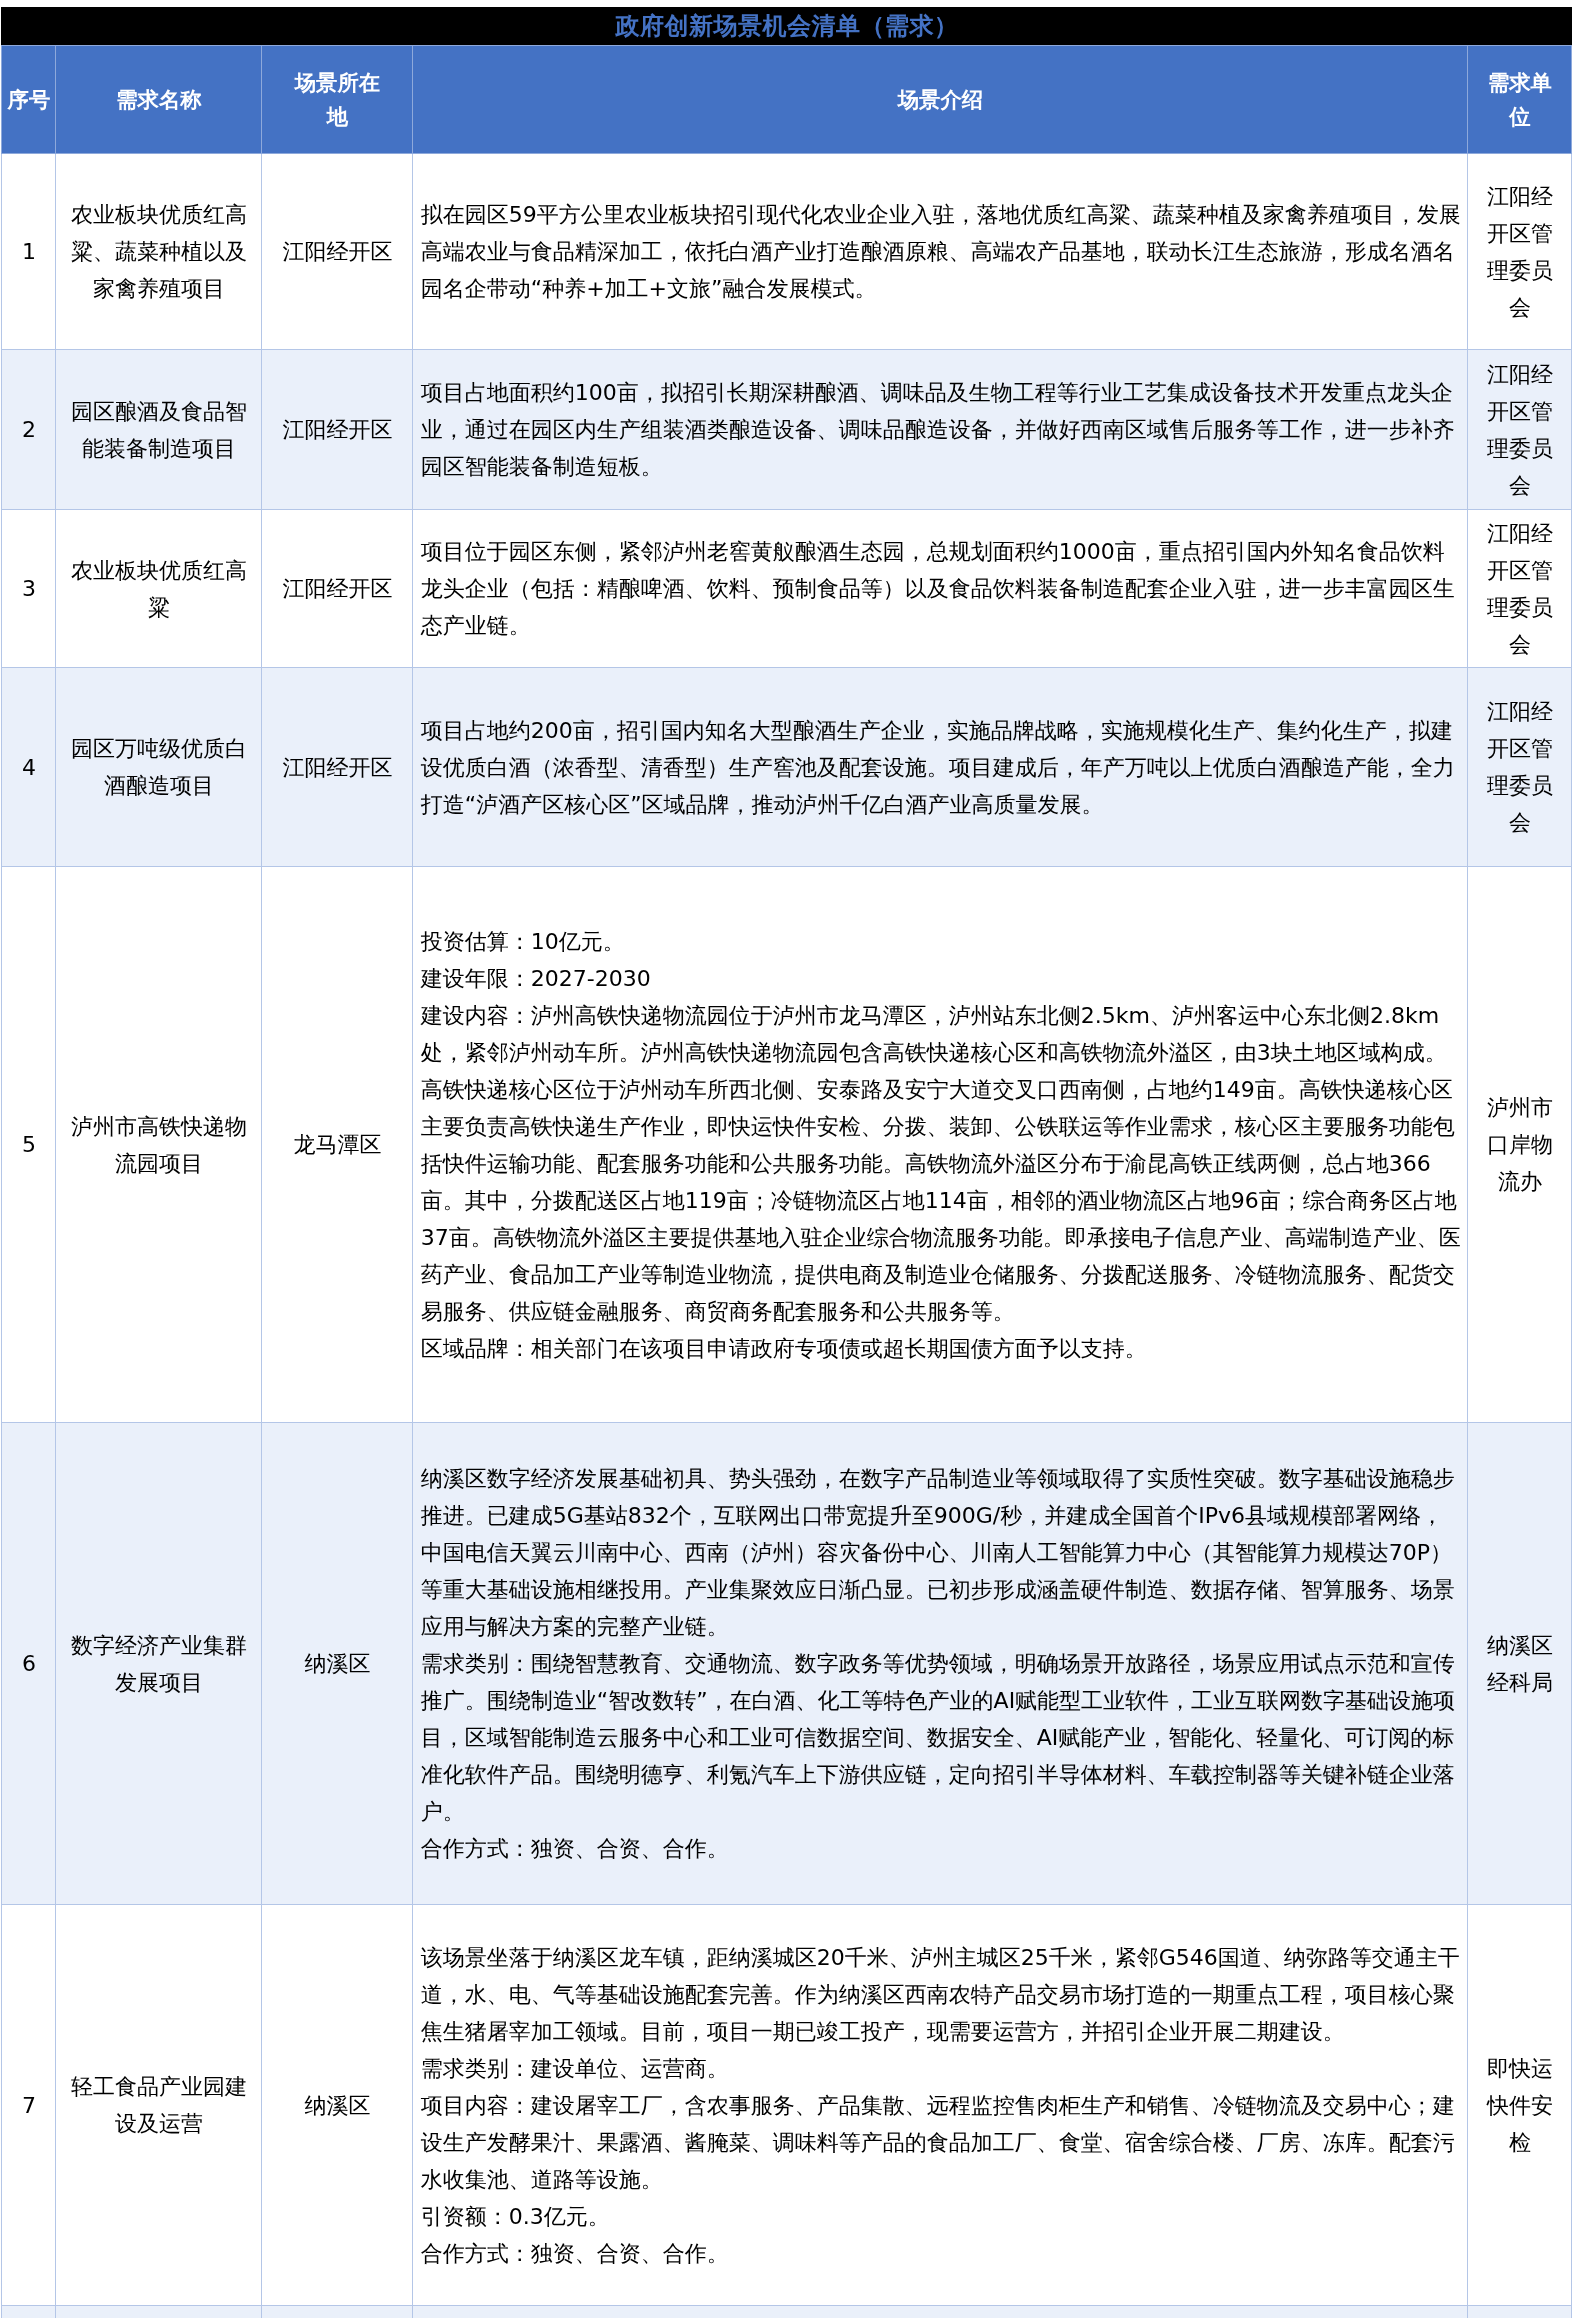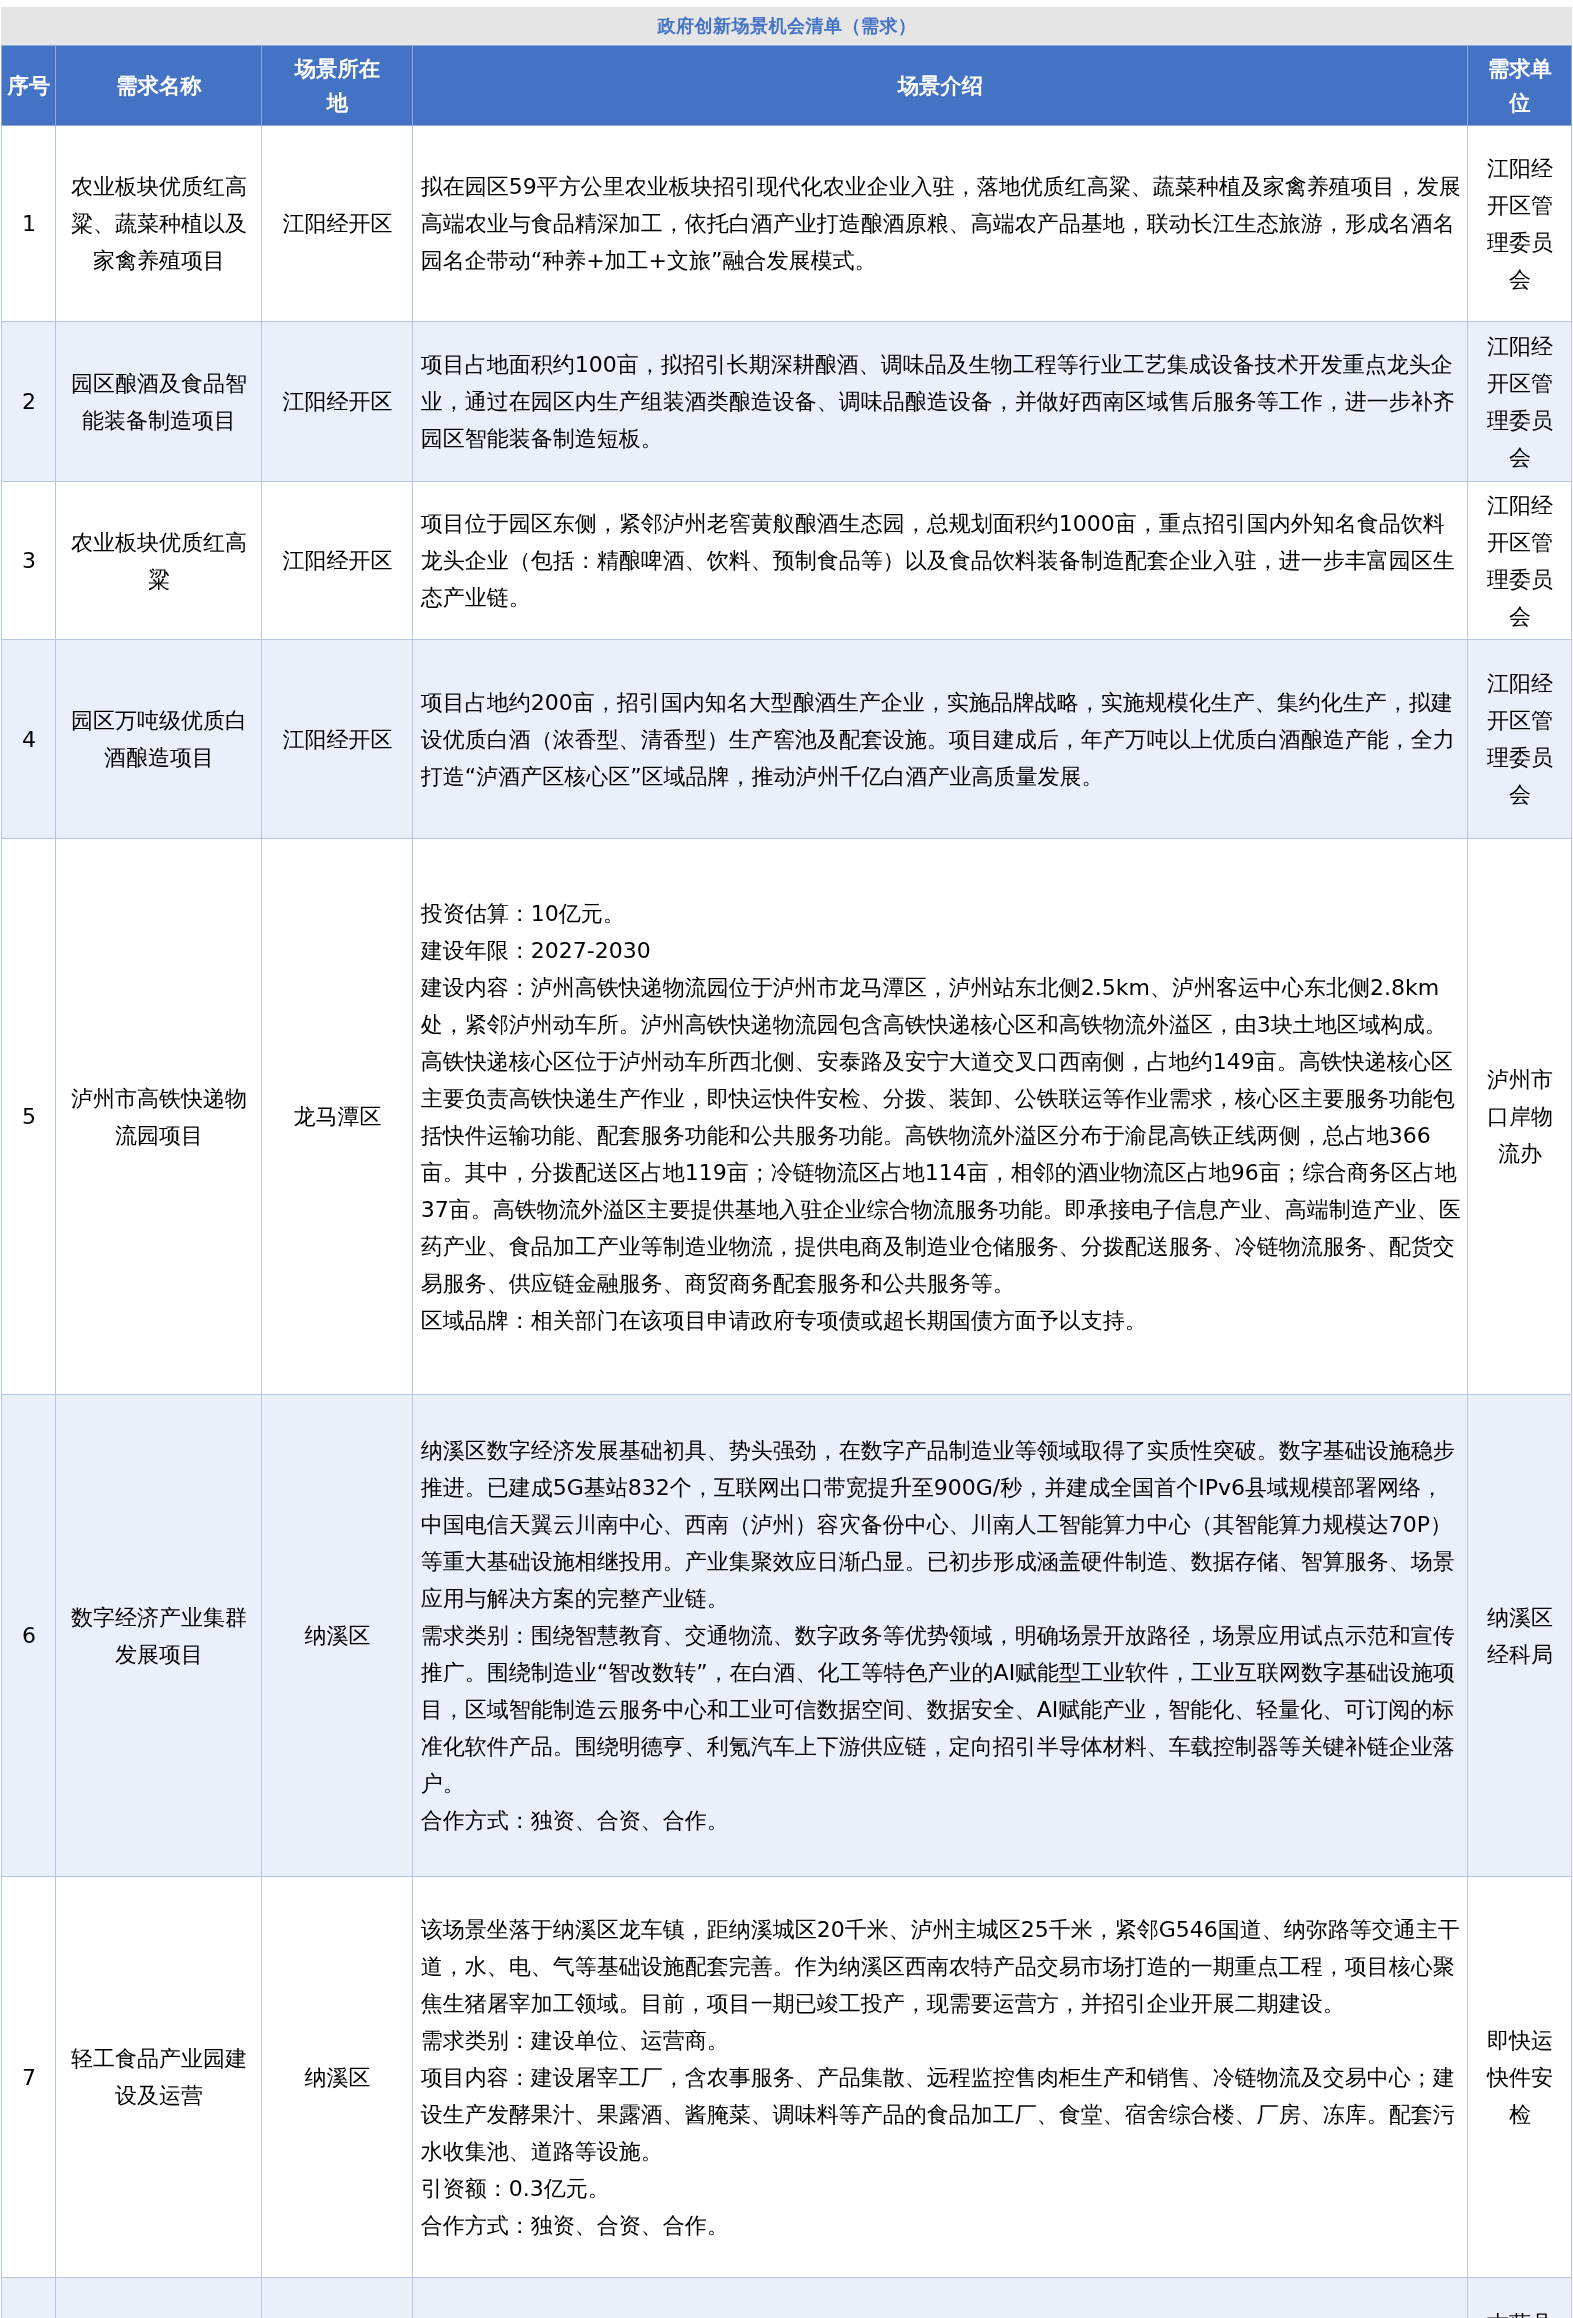--- a/index.html
+++ b/index.html
@@ -1,20 +1,20 @@
 <!DOCTYPE html>
 <html style="font-size:7.4px"><head>
 <meta charset="utf-8">
 <style>
   html, body { margin: 0; padding: 0; background: #ffffff; }
   body { width: 1574px; height: 2480px; position: relative; overflow: hidden;
          font-family: "DejaVu Sans", "Liberation Sans", sans-serif; color: #000; }
   .sheet { position: absolute; left: 1.4px; top: 7px; width: 1571px; }
-  .title { height: 38px; background: #e5e5e5; display: flex; align-items: center; justify-content: center;
-           color: #4472C4; font-size: 18px; font-weight: bold; letter-spacing: 0.5px; }
+  .title { height: 38px; background: #000000; display: flex; align-items: center; justify-content: center;
+           color: #4472C4; font-size: 24px; font-weight: bold; letter-spacing: 0.5px; }
   table { border-collapse: collapse; width: 1571px; table-layout: fixed; }
   col.c-no { width: 54px; } col.c-name { width: 206px; } col.c-loc { width: 151px; }
   col.c-desc { width: 1055px; } col.c-unit { width: 104px; }
   thead th { background: #4472C4; color: #ffffff; font-weight: bold; font-size: 21.3px; line-height: 34px;
              height: 79px; border: 0.9px solid #8EA9DB; text-align: center; vertical-align: middle; padding: 0 2.8px; }
   tbody td { border: 1.4px solid #B4C6E7; font-size: 22px; line-height: 37px; vertical-align: middle; }
   tbody tr.alt td { background: #EAF0FA; }
   tbody tr td { background: #ffffff; }
   td.no, td.name, td.loc, td.unit { text-align: center; padding: 0 7.4px; }
   td.no { padding: 0; }
@@ -32,21 +32,21 @@
       <col class="c-no">
         <col class="c-name">
         <col class="c-loc">
         <col class="c-desc">
         <col class="c-unit">
     </colgroup>
     <thead>
       <tr>
         <th style="line-height:51px;">序号</th>
         <th>需求名称</th>
-        <th style="padding:0 32px;">场景所在地</th>
+        <th style="padding:14px 32px;">场景所在地</th>
         <th>场景介绍</th>
         <th style="padding:0 9.3px;margin-top:46px;">需求单位</th>
       </tr>
     </thead>
     <tbody id="rows">
         <tr style="height: 196px;">
     <td class="no">1</td>
     <td class="name">农业板块优质红高粱、蔬菜种植以及家禽养殖项目</td>
     <td class="loc">江阳经开区</td>
     <td class="desc">

